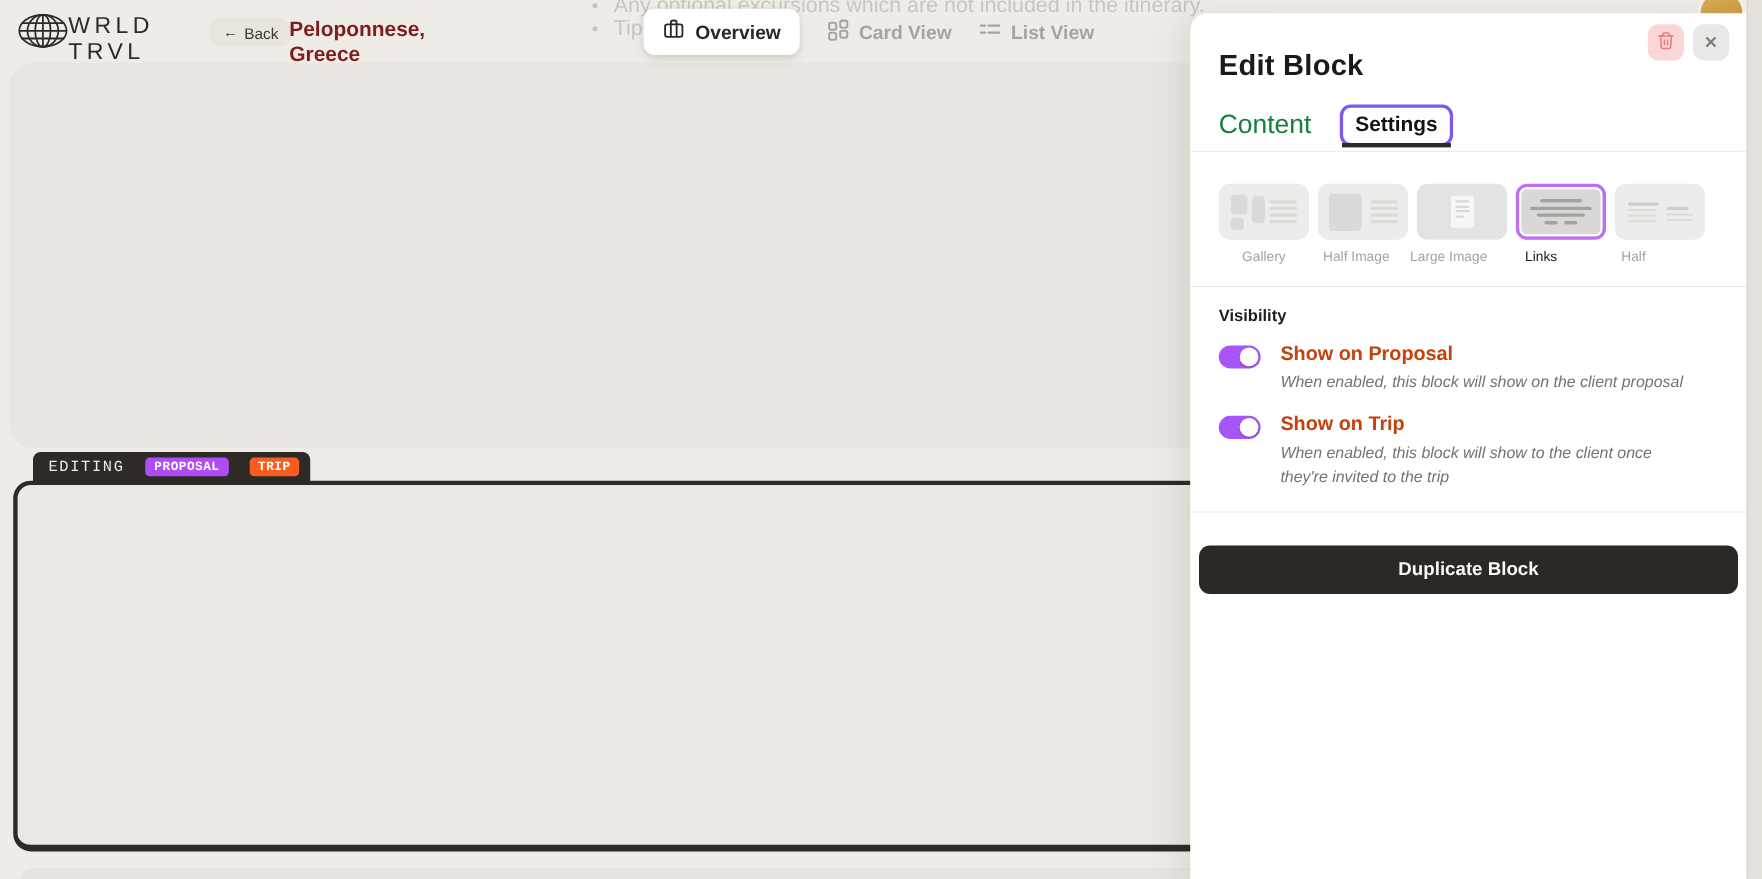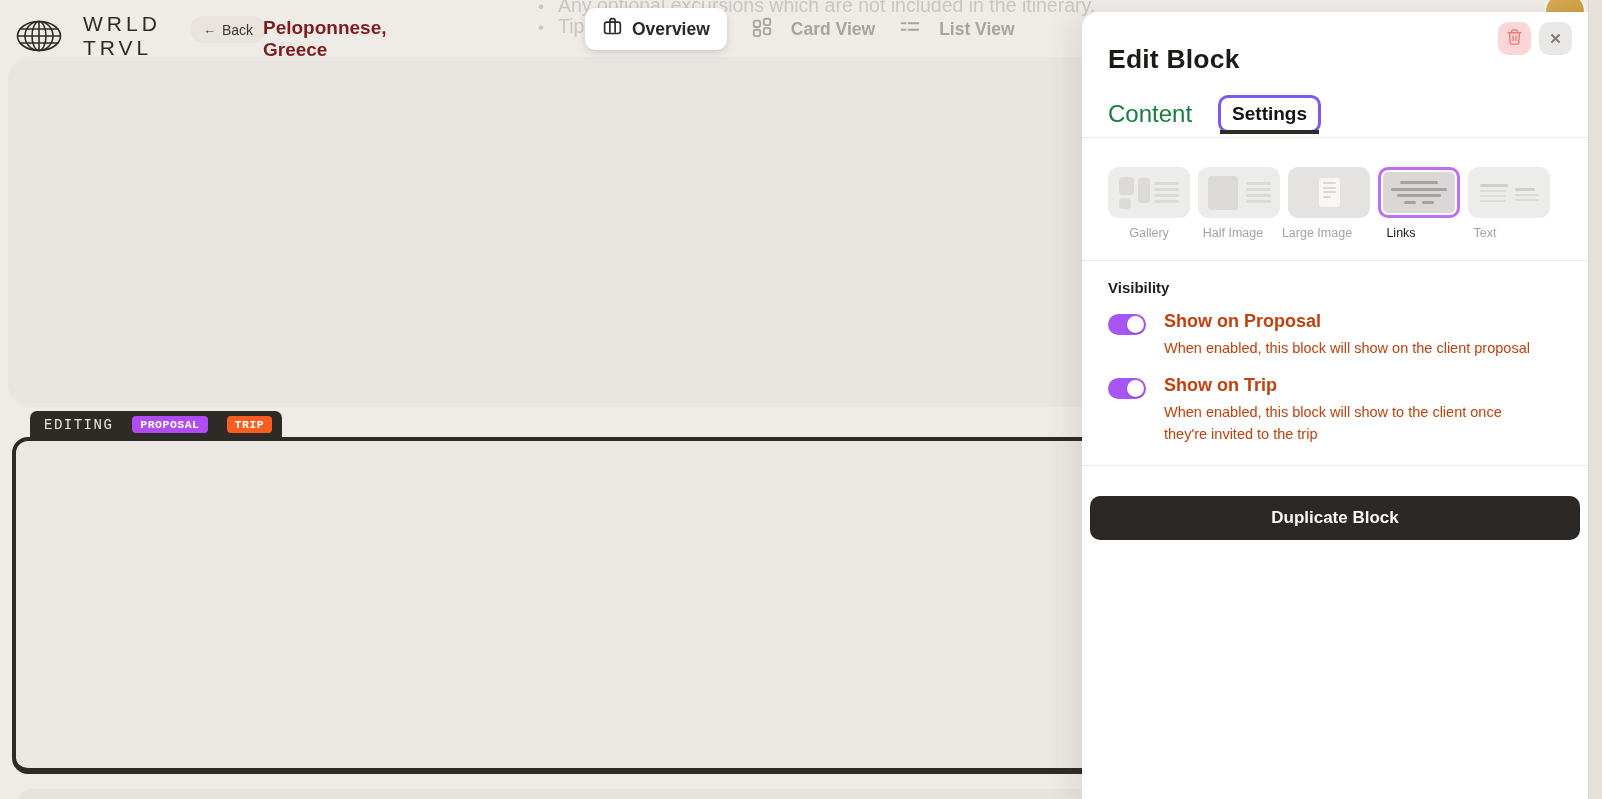--- a/index.html
+++ b/index.html
@@ -10,33 +10,33 @@
   
   .ghost-line { position:absolute; color:#c9c6c1; font-size:19.5px; z-index:1; white-space:nowrap; }
   .ghost-line .dot { display:inline-block; margin-right:14px; font-size:17px; }
   .ghost-1 { left:538px; top:-6px; }
   .ghost-2 { left:538px; top:15px; }
   .bg-block-prev { position:absolute; left:8px; top:57px; width:1552px; height:350px; background:#e9e6e2; border-radius:22px; z-index:1; }
   .bg-block-next { position:absolute; left:18px; top:789px; width:1532px; height:12px; background:#e7e4e0; border-radius:22px 22px 0 0; z-index:1; }
 
   
   .hdr { position:absolute; inset:0 auto auto 0; z-index:5; }
-  .brand { position:absolute; left:16px; top:12px; display:flex; align-items:center; gap:21px; }
+  .brand { position:absolute; left:16px; top:12px; display:flex; align-items:flex-start; gap:0; }
   .brand svg { display:block; }
   .wordmark { font-size:21px; letter-spacing:4px; font-weight:500; color:#2e2b27; }
   .back-pill { position:absolute; left:190px; top:16px; height:27px; display:flex; align-items:center; gap:6px;
     background:#e9e4de; border:none; border-radius:14px; padding:0 13px; font-size:14px; color:#3c3935; cursor:pointer;
     font-family:"Liberation Sans", sans-serif; }
   .back-pill .arrow { font-size:13px; }
   .trip-title { position:absolute; left:263px; top:17px; font-size:19px; font-weight:700; color:#7f1d1d; }
 
   .view-tabs { position:absolute; left:585px; top:8px; display:flex; align-items:center; gap:24px; z-index:5; }
   .vt-active { display:flex; align-items:center; gap:9px; height:42px; padding:0 17px; background:#fff; border-radius:10px;
     box-shadow:0 1px 4px rgba(40,35,30,.10), 0 5px 12px rgba(40,35,30,.07); font-size:17.5px; font-weight:600; color:#2a2724; cursor:pointer; }
-  .vt-item { display:flex; align-items:center; gap:18px; font-size:17.5px; font-weight:600; color:#a7a4a0; cursor:pointer; }
+  .vt-item { display:flex; align-items:center; gap:8px; font-size:17.5px; font-weight:600; color:#a7a4a0; cursor:pointer; }
 
   
   .editing-tab { position:absolute; left:30px; top:411px; height:27px; display:flex; align-items:center; gap:19px;
     background:#2e2a26; border-radius:7px 7px 0 0; padding:0 10px 0 14px; z-index:6; }
   .editing-label { font-family:"Liberation Mono", monospace; font-size:14px; letter-spacing:1.5px; color:#eceae5; }
   .badge { font-family:"Liberation Mono", monospace; font-size:11.5px; font-weight:700; letter-spacing:.5px; color:#fff;
     padding:2px 8px; border-radius:4px; }
   .badge-proposal { background:#b14bf4; }
   .badge-trip { background:#f95d1f; }
   .editing-block { position:absolute; left:12px; top:437px; width:1538px; height:337px; background:#ebe8e4;
@@ -104,21 +104,21 @@
   .tt-l { width:26px; height:2px; background:#dcdbd9 !important; }
   .tt-l2 { width:24px; height:2px; background:#dcdbd9 !important; }
 
   
   .vis-row { display:flex; margin-top:15px; }
   .toggle-col { width:56px; padding-top:3px; }
   .toggle { width:38px; height:21px; border-radius:11px; background:#a855f7; position:relative; cursor:pointer; }
   .toggle .knob { position:absolute; top:2px; right:2.5px; width:17px; height:17px; border-radius:50%; background:#fff;
     box-shadow:0 1px 2px rgba(0,0,0,.25); }
   .vis-label { font-size:18px; font-weight:600; color:#c2410c; }
-  .vis-desc { font-size:14.5px; color:#c2410c; margin-top:6px; line-height:1.5; max-width:384px; }
+  .vis-desc { font-size:14.5px; color:#737373; margin-top:6px; line-height:1.5; max-width:384px;font-style:italic; }
 
   
   .panel-footer { padding:30px 8px 0; }
   .dup-btn { width:100%; height:44px; border:none; border-radius:10px; background:#2b2825; color:#faf8f6;
     font-size:17px; font-weight:600; cursor:pointer; font-family:"Liberation Sans", sans-serif; }
 </style>
 </head>
 <body>
 
 <div class="stage">
@@ -283,21 +283,21 @@
                 <i class="tt-l2"></i>
               </div>
           </div>
         </div>
       </div>
       <div class="tile-labels">
         <div class="tile-label">Gallery</div>
         <div class="tile-label">Half Image</div>
         <div class="tile-label">Large Image</div>
         <div class="tile-label sel">Links</div>
-        <div class="tile-label">Text</div>
+        <div class="tile-label">Half</div>
       </div>
     </div>
     <div class="divider"></div>
 
     <div class="section">
       <div class="section-label">Visibility</div>
       <div class="vis-row">
         <div class="toggle-col">
           <div class="toggle">
               <span class="knob"></span>

